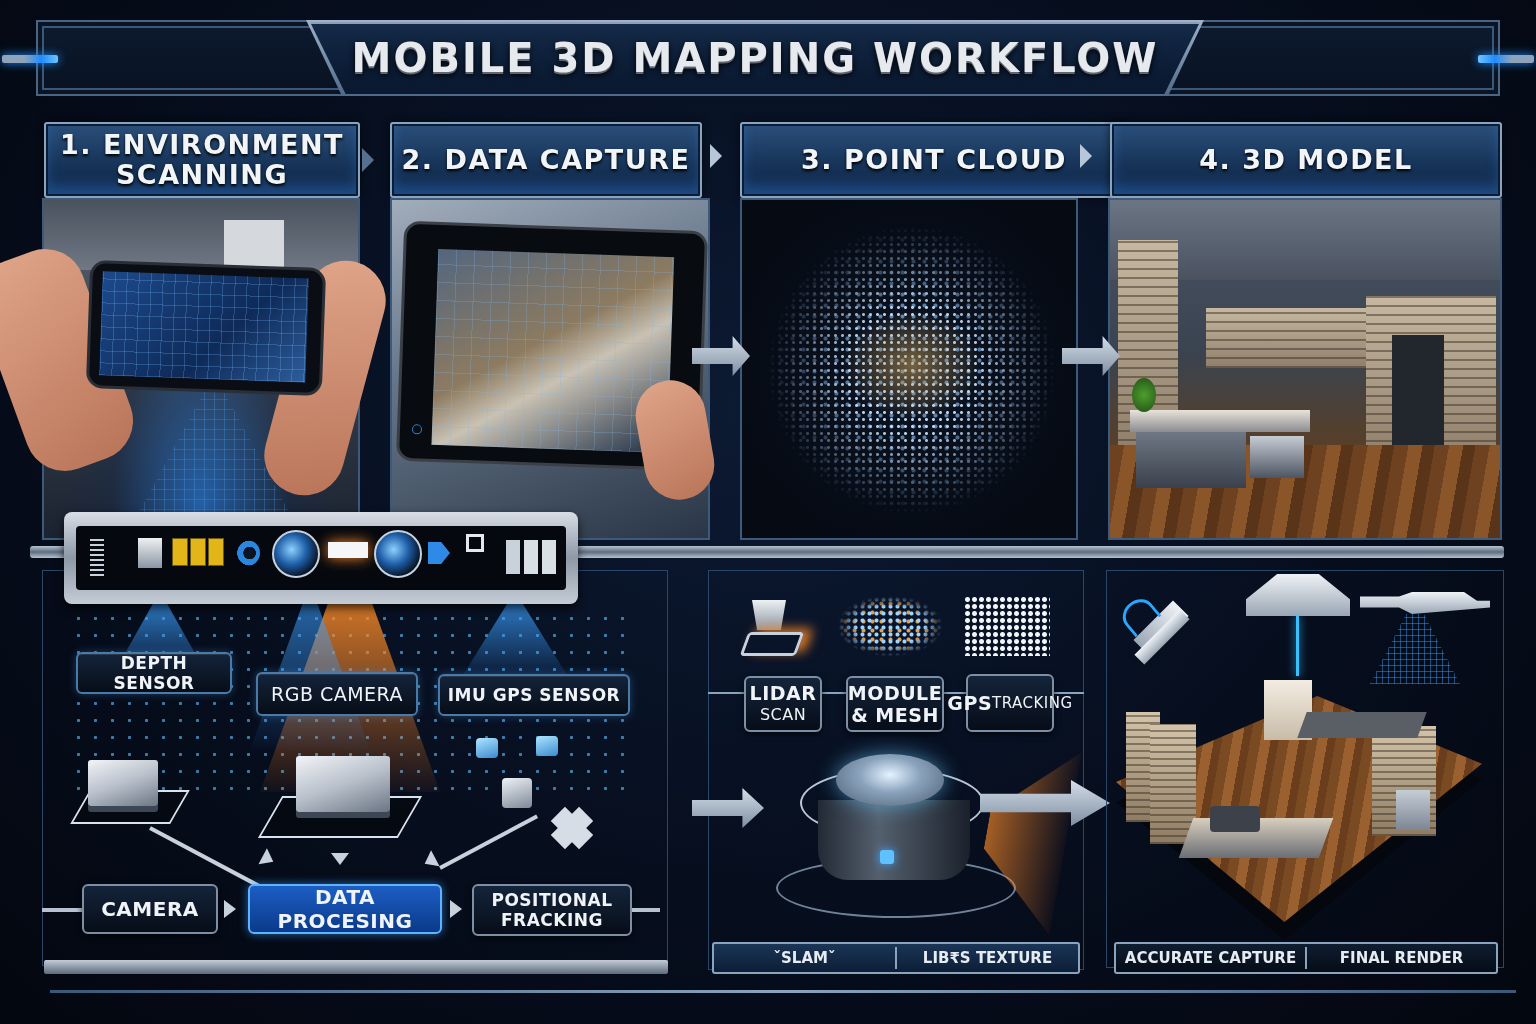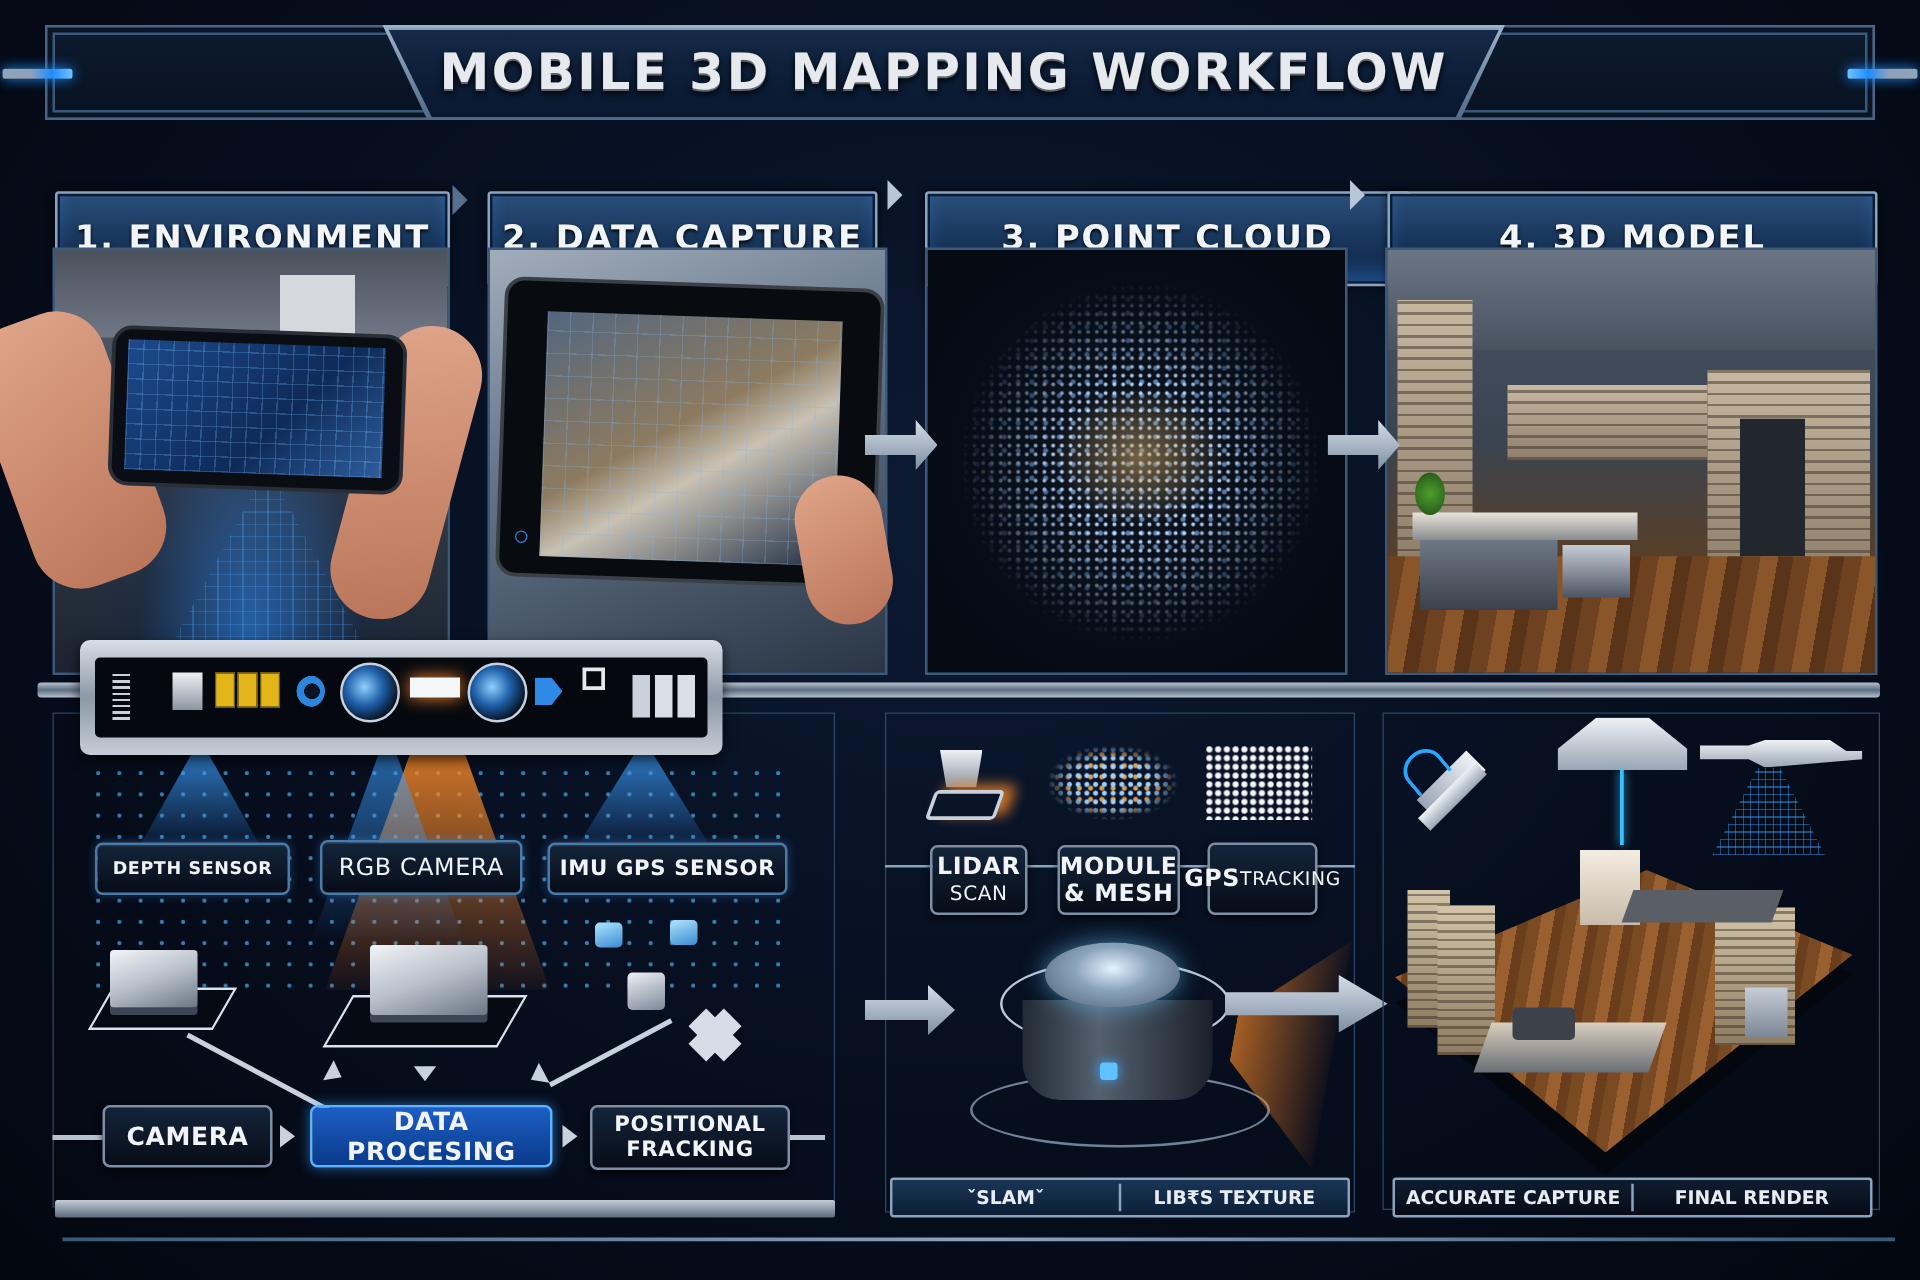--- a/index.html
+++ b/index.html
@@ -50,21 +50,20 @@
     background: linear-gradient(180deg, #2b4f7a 0%, #173459 55%, #0f2646 100%);
     border: 2px solid #8aa3bf;
     border-radius: 3px;
     box-shadow: inset 0 0 0 2px #0c1c34, inset 0 -10px 14px rgba(60,150,255,0.35), 0 0 8px rgba(0,0,0,0.6);
     display: flex; align-items: center; justify-content: center;
     text-align: center;
     font-family: "DejaVu Sans", sans-serif; font-weight: bold;
     font-size: 27px; line-height: 30px; letter-spacing: 1.5px;
     color: #f2f5f8;
     text-shadow: 0 2px 3px #000;
-    margin-top: 31px;
   }
   .step-arrow {
     width: 0; height: 0;
     border-top: 12px solid transparent; border-bottom: 12px solid transparent;
     border-left: 12px solid #b7c6d8;
   }
 
   
   .panel {
     border: 2px solid #3d5a7a;
@@ -275,20 +274,21 @@
 <div class="abs title-frame"></div>
 <div class="abs glow-tab" style="left:2px;top:55px;"></div>
 <div class="abs glow-tab" style="left:1478px;top:55px;transform:scaleX(-1);"></div>
 <div class="abs title-plate-edge"></div>
 <div class="abs title-plate"></div>
 <div class="abs title-text">MOBILE 3D MAPPING WORKFLOW</div>
 
 <div class="abs step-header" style="left:44px;top:122px;width:316px;">
   <div>
     <div><span>1.</span> <span>ENVIRONMENT</span></div>
+    <div>SCANNING</div>
   </div>
 </div>
 <div class="abs step-arrow" style="left:362px;top:148px;border-left-color:#56708e;"></div>
 
 <div class="abs step-header" style="left:390px;top:122px;width:312px;">
   <div><span>2.</span> <span>DATA CAPTURE</span></div>
 </div>
 <div class="abs step-arrow" style="left:710px;top:144px;"></div>
 
 <div class="abs step-header" style="left:740px;top:122px;width:388px;">
@@ -360,21 +360,21 @@
     <div class="abs" style="left:252px;top:16px;width:40px;height:16px;background:#f4f6f8;box-shadow:0 0 14px #ff8a2a;"></div>
     <div class="abs hw-lens" style="left:298px;top:4px;width:48px;height:48px;"></div>
     <div class="abs" style="left:352px;top:16px;width:22px;height:22px;background:#2e8ae6;clip-path:polygon(0 0,60% 0,100% 50%,60% 100%,0 100%);"></div>
     <div class="abs" style="left:390px;top:8px;width:18px;height:18px;border:3px solid #e5e9ee;"></div>
     <div class="abs" style="left:430px;top:14px;width:14px;height:34px;background:#c9d1db;"></div>
     <div class="abs" style="left:448px;top:14px;width:14px;height:34px;background:#d9dfe6;"></div>
     <div class="abs" style="left:466px;top:14px;width:14px;height:34px;background:#d9dfe6;"></div>
   </div>
 </div>
 
-<div class="abs label-box" style="left:76px;top:674px;width:156px;height:42px;font-size:14px;">DEPTH SENSOR</div>
+<div class="abs label-box" style="left:76px;top:652px;width:156px;height:42px;font-size:17px;">DEPTH SENSOR</div>
 <div class="abs label-box" style="left:256px;top:672px;width:162px;height:44px;font-size:19px;font-weight:normal;">RGB CAMERA</div>
 <div class="abs label-box" style="left:438px;top:674px;width:192px;height:42px;font-size:17px;">IMU GPS SENSOR</div>
 
 <div class="abs cube-base" style="left:80px;top:790px;width:100px;height:34px;"></div>
 <div class="abs cube" style="left:88px;top:760px;width:70px;height:46px;"></div>
 <div class="abs cube-base" style="left:270px;top:796px;width:140px;height:42px;"></div>
 <div class="abs cube" style="left:296px;top:756px;width:94px;height:56px;"></div>
 <div class="abs" style="left:476px;top:738px;width:22px;height:20px;border-radius:4px;background:linear-gradient(160deg,#aee6ff,#3a8ad0);"></div>
 <div class="abs" style="left:536px;top:736px;width:22px;height:20px;border-radius:4px;background:linear-gradient(160deg,#aee6ff,#3a8ad0);"></div>
 <div class="abs" style="left:502px;top:778px;width:30px;height:30px;border-radius:4px;background:linear-gradient(160deg,#eef2f6,#7d8898);"></div>

